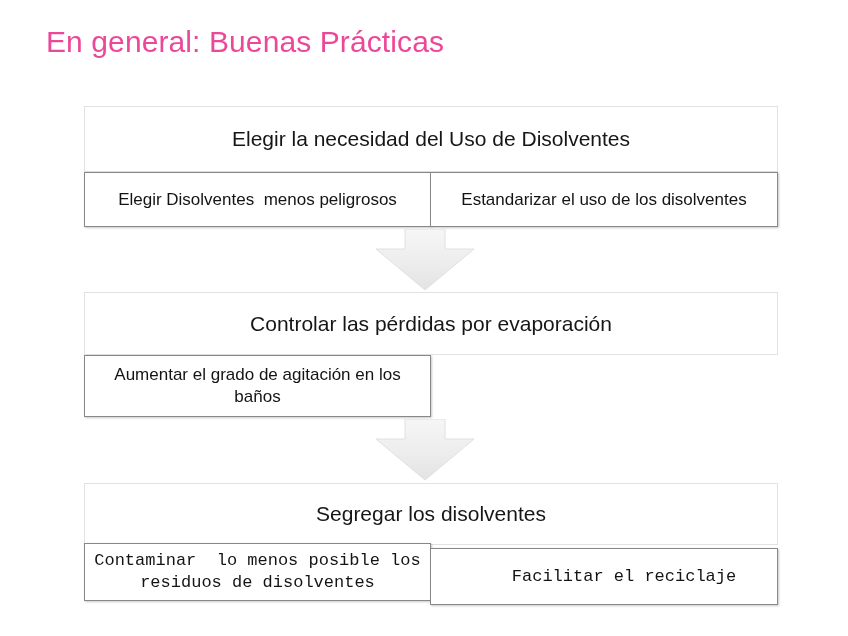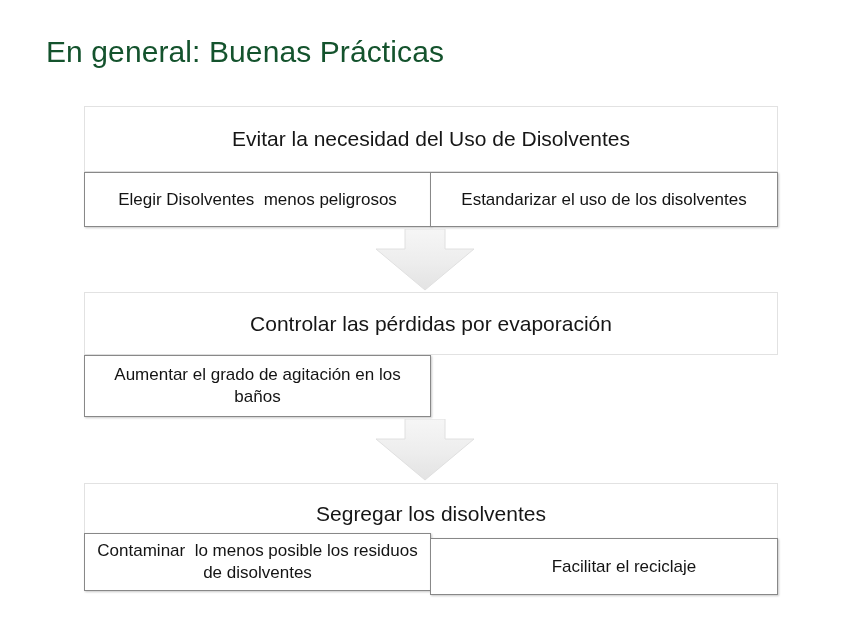--- a/index.html
+++ b/index.html
@@ -14,26 +14,26 @@
     overflow: hidden;
     font-family: "Liberation Sans", "DejaVu Sans", sans-serif;
     color: #1a1a1a;
     -webkit-font-smoothing: antialiased;
   }
 
   
   .slide-title {
     position: absolute;
     left: 46px;
-    top: 32px;
+    top: 22px;
     font-size: 30px;
     font-weight: 400;
     line-height: 40px;
     letter-spacing: 0.1px;
-    color: #14532d;
+    color: #ec4899;
     white-space: nowrap;
   }
 
   
   .flow-block {
     position: absolute;
     left: 84px;
     width: 694px;
   }
 
@@ -100,41 +100,41 @@
   #block-1 { top: 106px; height: 121px; }
   #block-1 .block-header { height: 66px; }
   #block-1 .sub-row { top: 66px; height: 55px; padding-left: 23px; }
 
   #block-2 { top: 292px; height: 125px; padding-left: 20px; }
   #block-2 .block-header { height: 63px; }
   #block-2 .sub-row { top: 63px; height: 62px; border-radius: 8px; }
 
   #block-3 { top: 483px; height: 122px; }
   #block-3 .block-header { height: 62px; }
-  #block-3 .sub-row { top: 52px; height: 60px; }
+  #block-3 .sub-row { top: 62px; height: 60px; font-family: Liberation Mono, monospace; }
 
   
   .split-left  { left: 0px;   width: 347px; top: 0; height: 100%; }
   .split-right { left: 346px; width: 348px; top: 0; height: 100%; text-align: center; }
 
   
   #block-3 .split-left  { left: 0px;   width: 347px; top: -2px; height: 58px; }
   #block-3 .split-right { left: 346px; width: 348px; top: 3px;  height: 57px; padding-left: 40px; }
 
   #arrow-1 { left: 374px; top: 229px; }
   #arrow-2 { left: 374px; top: 419px; }
 </style>
 </head>
 <body>
 
 <div class="slide-title">En general: Buenas Prácticas</div>
 
 <div class="flow-block" id="block-1">
   <div class="block-header">
-    <span class="block-header-label">Evitar la necesidad del Uso de Disolventes</span>
+    <span class="block-header-label">Elegir la necesidad del Uso de Disolventes</span>
   </div>
   <div class="sub-row">
     <div class="sub-box split-left">
       <span class="sub-box-label">Elegir Disolventes  menos peligrosos</span>
     </div>
     <div class="sub-box split-right">
       <span class="sub-box-label">Estandarizar el uso de los disolventes</span>
     </div>
   </div>
 </div>

